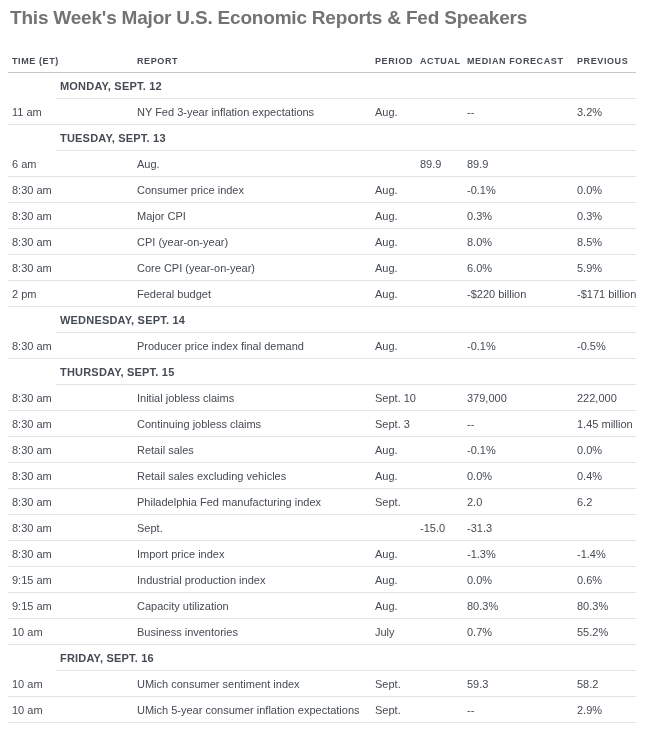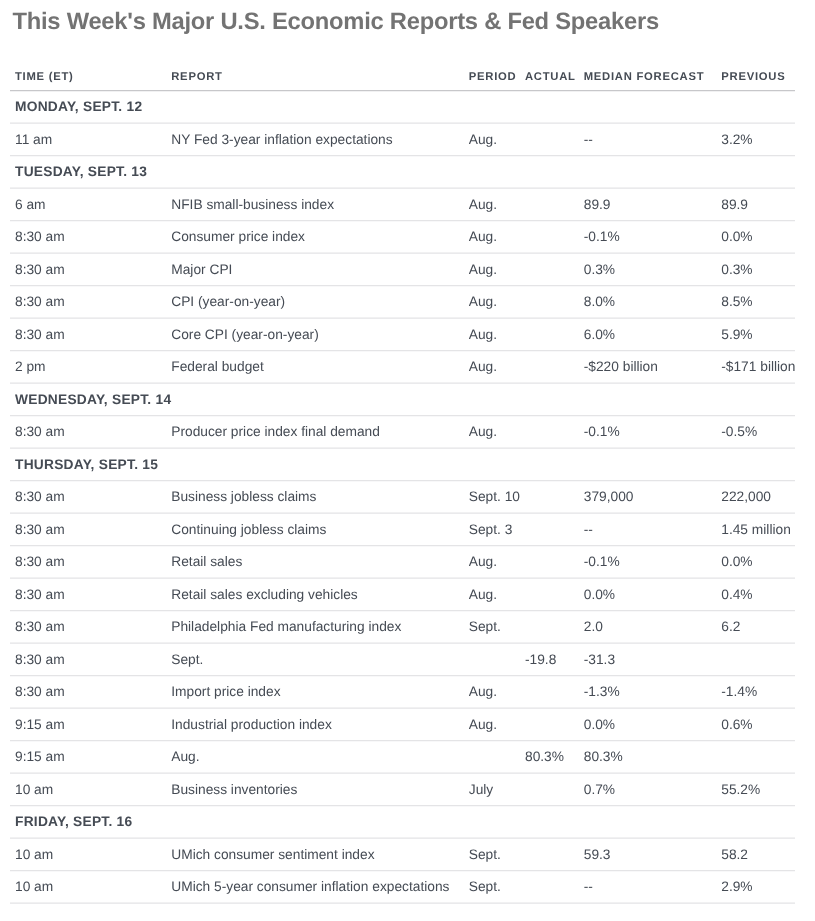--- a/index.html
+++ b/index.html
@@ -31,21 +31,21 @@
     color: #a2a2a7;
     font-size: 9px;
     font-weight: 700;
     letter-spacing: 0.6px;
   }
   .row {
     height: 26px;
     border-bottom: 1px solid #e4e4e6;
     font-size: 11px;
   }
-  .day-row { grid-template-columns: 1fr; }
+  .day-row { grid-template-columns: 1fr; margin-left: 48px; }
   .day-cell {
     font-weight: 700;
     font-size: 11px;
     letter-spacing: 0.2px;
     color: #33363c;
   }
   .cell {
     white-space: nowrap;
     overflow: hidden;
     color: #454b54;
@@ -76,21 +76,20 @@
           <div class="cell period-cell">Aug.</div>
           <div class="cell actual-cell"></div>
           <div class="cell forecast-cell">--</div>
           <div class="cell previous-cell">3.2%</div>
         </div>
         <div class="row day-row">
           <div class="cell day-cell">TUESDAY, SEPT. 13</div>
         </div>
         <div class="row data-row">
           <div class="cell time-cell">6 am</div>
-          <div class="cell report-cell">NFIB small-business index</div>
           <div class="cell period-cell">Aug.</div>
           <div class="cell actual-cell"></div>
           <div class="cell forecast-cell">89.9</div>
           <div class="cell previous-cell">89.9</div>
         </div>
         <div class="row data-row">
           <div class="cell time-cell">8:30 am</div>
           <div class="cell report-cell">Consumer price index</div>
           <div class="cell period-cell">Aug.</div>
           <div class="cell actual-cell"></div>
@@ -138,21 +137,21 @@
           <div class="cell period-cell">Aug.</div>
           <div class="cell actual-cell"></div>
           <div class="cell forecast-cell">-0.1%</div>
           <div class="cell previous-cell">-0.5%</div>
         </div>
         <div class="row day-row">
           <div class="cell day-cell">THURSDAY, SEPT. 15</div>
         </div>
         <div class="row data-row">
           <div class="cell time-cell">8:30 am</div>
-          <div class="cell report-cell">Business jobless claims</div>
+          <div class="cell report-cell">Initial jobless claims</div>
           <div class="cell period-cell">Sept. 10</div>
           <div class="cell actual-cell"></div>
           <div class="cell forecast-cell">379,000</div>
           <div class="cell previous-cell">222,000</div>
         </div>
         <div class="row data-row">
           <div class="cell time-cell">8:30 am</div>
           <div class="cell report-cell">Continuing jobless claims</div>
           <div class="cell period-cell">Sept. 3</div>
           <div class="cell actual-cell"></div>
@@ -180,41 +179,42 @@
           <div class="cell report-cell">Philadelphia Fed manufacturing index</div>
           <div class="cell period-cell">Sept.</div>
           <div class="cell actual-cell"></div>
           <div class="cell forecast-cell">2.0</div>
           <div class="cell previous-cell">6.2</div>
         </div>
         <div class="row data-row">
           <div class="cell time-cell">8:30 am</div>
           <div class="cell period-cell">Sept.</div>
           <div class="cell actual-cell"></div>
-          <div class="cell forecast-cell">-19.8</div>
+          <div class="cell forecast-cell">-15.0</div>
           <div class="cell previous-cell">-31.3</div>
         </div>
         <div class="row data-row">
           <div class="cell time-cell">8:30 am</div>
           <div class="cell report-cell">Import price index</div>
           <div class="cell period-cell">Aug.</div>
           <div class="cell actual-cell"></div>
           <div class="cell forecast-cell">-1.3%</div>
           <div class="cell previous-cell">-1.4%</div>
         </div>
         <div class="row data-row">
           <div class="cell time-cell">9:15 am</div>
           <div class="cell report-cell">Industrial production index</div>
           <div class="cell period-cell">Aug.</div>
           <div class="cell actual-cell"></div>
           <div class="cell forecast-cell">0.0%</div>
           <div class="cell previous-cell">0.6%</div>
         </div>
         <div class="row data-row">
           <div class="cell time-cell">9:15 am</div>
+          <div class="cell report-cell">Capacity utilization</div>
           <div class="cell period-cell">Aug.</div>
           <div class="cell actual-cell"></div>
           <div class="cell forecast-cell">80.3%</div>
           <div class="cell previous-cell">80.3%</div>
         </div>
         <div class="row data-row">
           <div class="cell time-cell">10 am</div>
           <div class="cell report-cell">Business inventories</div>
           <div class="cell period-cell">July</div>
           <div class="cell actual-cell"></div>

